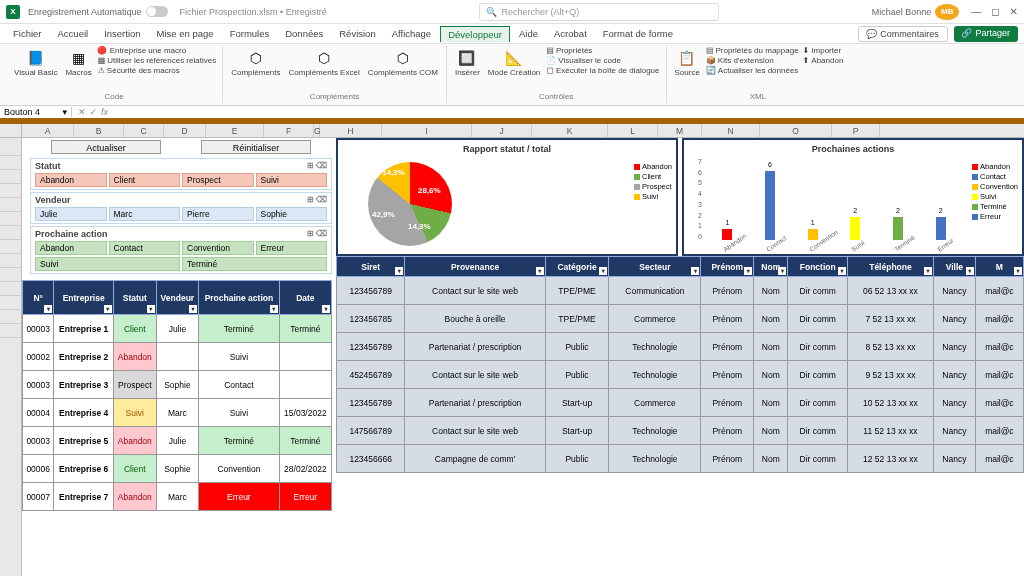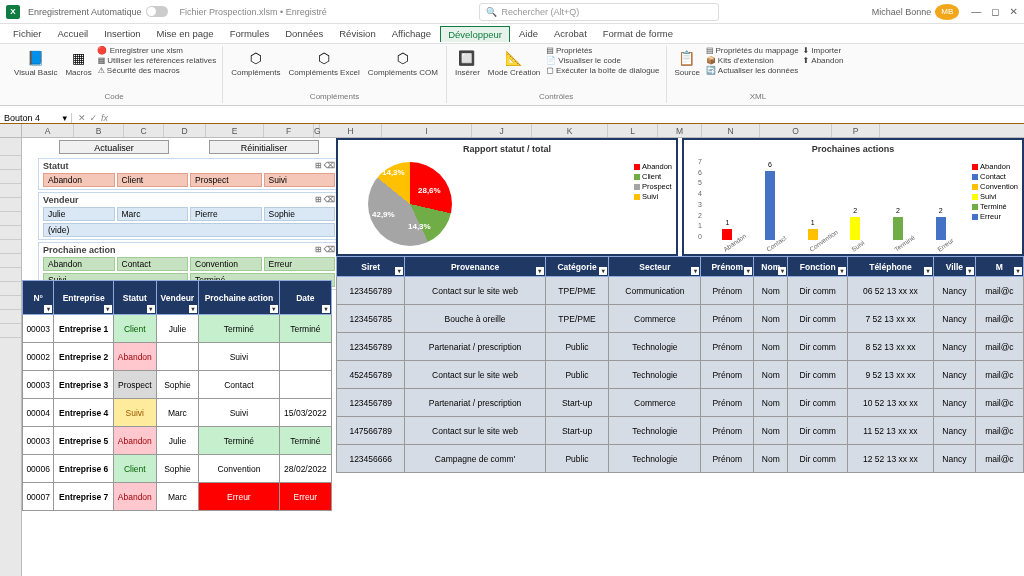--- a/index.html
+++ b/index.html
@@ -6,58 +6,58 @@
 body { background: #f3f3f3; width: 1024px; height: 576px; overflow: hidden; font-size: 10px; }
 
 .titlebar { height: 24px; background: #fff; display: flex; align-items: center; padding: 0 6px; border-bottom: 1px solid #e0e0e0; }
 .titlebar .xlicon { width: 14px; height: 14px; background: #107c41; color: #fff; font-weight: bold; display: flex; align-items: center; justify-content: center; font-size: 8px; border-radius: 2px; }
 .titlebar .autosave { margin-left: 8px; font-size: 9px; color: #666; display: flex; align-items: center; gap: 4px; }
 .titlebar .toggle { width: 22px; height: 11px; background: #ccc; border-radius: 6px; position: relative; }
 .titlebar .toggle::after { content: ""; position: absolute; width: 9px; height: 9px; background: #fff; border-radius: 50%; top: 1px; left: 1px; }
 .titlebar .file { margin-left: 12px; font-size: 9px; color: #888; }
 .titlebar .search { margin: 0 auto; width: 240px; height: 18px; border: 1px solid #ddd; border-radius: 3px; display: flex; align-items: center; padding: 0 6px; color: #999; font-size: 9px; gap: 4px; }
 .titlebar .user { font-size: 9px; color: #666; display: flex; align-items: center; gap: 4px; }
-.titlebar .avatar { width: 24px; height: 16px; background: #f2a71b; border-radius: 50%; color: #fff; font-size: 8px; display: flex; align-items: center; justify-content: center; }
+.titlebar .avatar { width: 24px; height: 16px; background: #f2a71b; border-radius: 50%; color: #fff; font-size: 8px; display: flex; align-items: center; justify-content: center; font-weight: bold; }
 .titlebar .winbtns { display: flex; gap: 10px; margin-left: 12px; color: #666; font-size: 10px; }
 
 .tabs { height: 20px; background: #fff; display: flex; align-items: center; padding: 0 6px; gap: 2px; border-bottom: 1px solid #e0e0e0; }
 .tabs .tab { padding: 2px 7px; font-size: 9.5px; color: #444; cursor: pointer; }
 .tabs .tab.active { background: #e6f2ea; border: 1px solid #107c41; border-bottom: none; color: #107c41; }
 .tabs .right { margin-left: auto; display: flex; gap: 6px; }
 .tabs .comments { padding: 2px 8px; font-size: 9px; color: #444; border: 1px solid #ccc; border-radius: 3px; }
 .tabs .share { padding: 2px 8px; font-size: 9px; background: #107c41; color: #fff; border-radius: 3px; }
 
 .ribbon { height: 62px; background: #fafafa; border-bottom: 1px solid #d0d0d0; display: flex; padding: 2px 6px; gap: 0; }
 .rgroup { display: flex; flex-direction: column; align-items: center; padding: 0 6px; border-right: 1px solid #e0e0e0; }
 .rgroup:last-child { border-right: none; }
 .rgroup .items { display: flex; gap: 4px; flex: 1; align-items: flex-start; }
 .rgroup .label { font-size: 8px; color: #777; margin-top: auto; padding-bottom: 2px; }
 .ritem { display: flex; flex-direction: column; align-items: center; gap: 1px; padding: 2px; cursor: pointer; }
 .ritem .ricon { width: 20px; height: 20px; display: flex; align-items: center; justify-content: center; font-size: 14px; }
 .ritem .rlabel { font-size: 8px; color: #444; text-align: center; line-height: 1; }
 .rstack { display: flex; flex-direction: column; gap: 1px; font-size: 8px; color: #444; }
 .rstack div { display: flex; align-items: center; gap: 2px; cursor: pointer; }
 
-.namebox-row { height: 18px; background: #fff; border-bottom: 1px solid #a16207; display: flex; align-items: flex-end; }
+.namebox-row { height: 18px; background: #fff; border-bottom: 6px solid #a16207; display: flex; align-items: center; }
 .namebox { width: 72px; border-right: 1px solid #ccc; padding: 0 4px; font-size: 9px; display: flex; align-items: center; justify-content: space-between; }
 .fx-icons { padding: 0 6px; display: flex; gap: 4px; color: #888; font-size: 9px; }
 .formula-bar { flex: 1; padding: 0 4px; font-size: 9px; }
 
 .colheaders { height: 14px; background: #e8e8e8; display: flex; border-bottom: 1px solid #bbb; }
 .colheaders .corner { width: 22px; border-right: 1px solid #bbb; }
 .colheaders .ch { text-align: center; font-size: 8.5px; color: #555; border-right: 1px solid #ccc; line-height: 14px; }
 
 .sheet { display: flex; height: calc(576px - 24px - 20px - 62px - 18px - 14px); overflow: hidden; background: #fff; }
 .rowheaders { width: 22px; background: #e8e8e8; border-right: 1px solid #bbb; }
 .rowheaders .rh { height: 14px; text-align: center; font-size: 8px; color: #555; border-bottom: 1px solid #ccc; line-height: 14px; }
 
 .content { flex: 1; position: relative; }
 
 
-.leftpanel { position: absolute; left: 12px; top: 0; width: 310px; }
+.leftpanel { position: absolute; left: 4px; top: 0; width: 310px; }
 .btns-row { display: flex; height: 18px; padding: 2px 10px; gap: 40px; justify-content: center; }
 .dash-btn { width: 110px; border: 1px solid #999; background: #f0f0f0; font-size: 9px; text-align: center; line-height: 14px; cursor: pointer; }
 .slicer { border: 1px solid #c5d9ed; margin: 2px 4px; padding: 2px 4px; background: #fff; }
 .slicer-hdr { display: flex; justify-content: space-between; font-size: 9px; color: #444; font-weight: 600; margin-bottom: 2px; }
 .slicer-icons { color: #888; font-size: 8px; display: flex; gap: 2px; }
 .slicer-items { display: flex; flex-wrap: wrap; gap: 2px; }
 .slicer-item { flex: 1; min-width: 60px; border: 1px solid #b8cde2; background: #dae8f5; font-size: 8.5px; padding: 1px 4px; cursor: pointer; }
 .slicer-item.salmon { background: #f5c7b8; border-color: #e2a08c; }
 .slicer-item.green { background: #c7e2c1; border-color: #a0cc96; }
 
@@ -126,35 +126,39 @@
     <div class="tab">Insertion</div>
     <div class="tab">Mise en page</div>
     <div class="tab">Formules</div>
     <div class="tab">Données</div>
     <div class="tab">Révision</div>
     <div class="tab">Affichage</div>
     <div class="tab active">Développeur</div>
     <div class="tab">Aide</div>
     <div class="tab">Acrobat</div>
     <div class="tab">Format de forme</div>
+    <div class="right">
+    <div class="comments">💬 <span>Commentaires</span></div>
+    <div class="share">🔗 <span>Partager</span></div>
+  </div>
 </div>
 
 <div class="ribbon">
   <div class="rgroup">
     <div class="items">
       <div class="ritem">
           <div class="ricon">📘</div>
           <div class="rlabel">Visual Basic</div>
         </div>
       <div class="ritem">
           <div class="ricon">▦</div>
           <div class="rlabel">Macros</div>
         </div>
       <div class="rstack">
-        <div>🔴 <span>Enregistrer une xlsm</span></div>
+        <div>🔴 <span>Entreprise une macro</span></div>
         <div>▦ <span>Utiliser les références relatives</span></div>
         <div>⚠ <span>Sécurité des macros</span></div>
       </div>
     </div>
     <div class="label">Code</div>
   </div>
   <div class="rgroup">
     <div class="items">
       <div class="ritem">
           <div class="ricon">⬡</div>
@@ -288,21 +292,20 @@
               <span class="slicer-icons">
                 <span>⊞</span> 
                 <span>⌫</span>
               </span>
             </div>
             <div class="slicer-items">
               <div class="slicer-item ">Julie</div>
               <div class="slicer-item ">Marc</div>
               <div class="slicer-item ">Pierre</div>
               <div class="slicer-item ">Sophie</div>
-              <div class="slicer-item ">(vide)</div>
             </div>
           </div>
           <div class="slicer">
             <div class="slicer-hdr">
               <span>Prochaine action</span>
               <span class="slicer-icons">
                 <span>⊞</span> 
                 <span>⌫</span>
               </span>
             </div>

